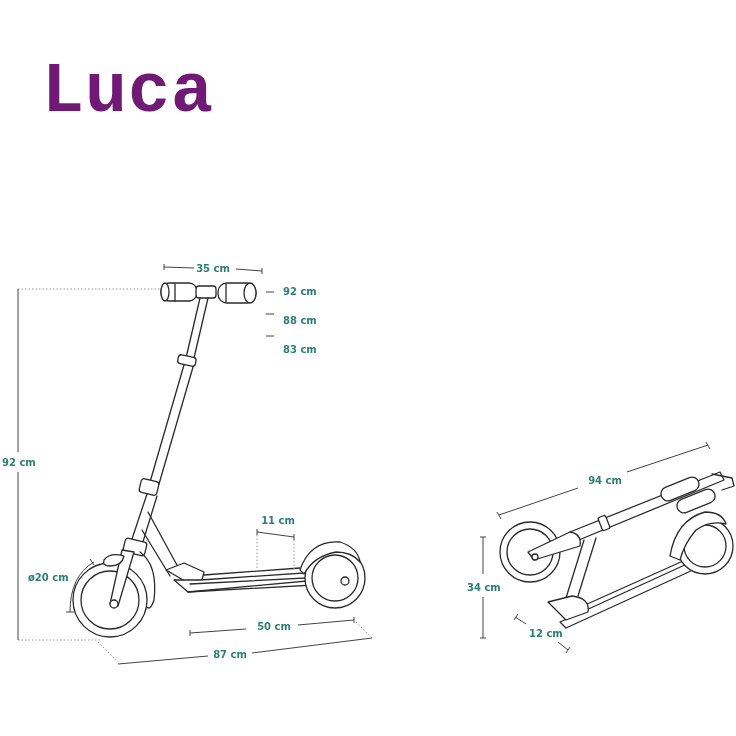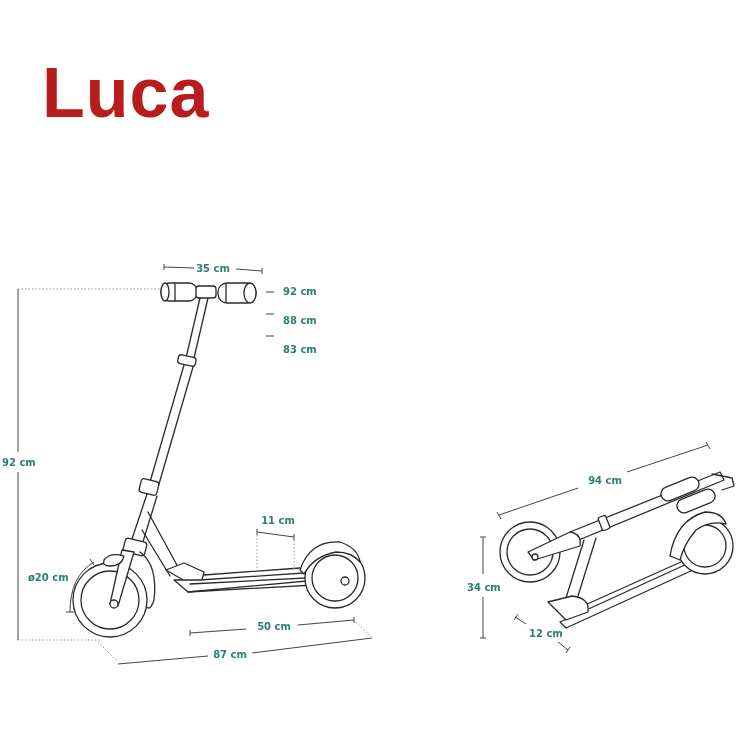--- a/index.html
+++ b/index.html
@@ -1,20 +1,20 @@
 <!DOCTYPE html>
 <html><head>
 <meta charset="utf-8">
 <style>
   html, body { margin: 0; padding: 0; background: #ffffff; }
   body { width: 736px; height: 736px; position: relative; overflow: hidden; }
   .title {
     position: absolute; left: 42px; top: 58px;
-    font-family: Liberation Sans, sans-serif; font-weight: bold;
-    font-size: 70px; color: #b91c1c; letter-spacing: 1px; line-height: 1;
+    font-family: Liberation Mono, monospace; font-weight: bold;
+    font-size: 70px; color: #701a75; letter-spacing: 1px; line-height: 1;
   }
   svg.drawing { position: absolute; left: 0; top: 0; }
   .dim {
     font-family: "DejaVu Sans", sans-serif; font-size: 10px; font-weight: bold;
     fill: #2e7f73;
   }
   .ln { stroke: #2a2a2a; stroke-width: 1.3; fill: none; stroke-linecap: round; stroke-linejoin: round; }
   .lnw { stroke: #2a2a2a; stroke-width: 1.3; fill: #ffffff; stroke-linejoin: round; }
   .dl { stroke: #444; stroke-width: 1; fill: none; }
   .dot { stroke: #999; stroke-width: 1; stroke-dasharray: 1.5 2; fill: none; }

